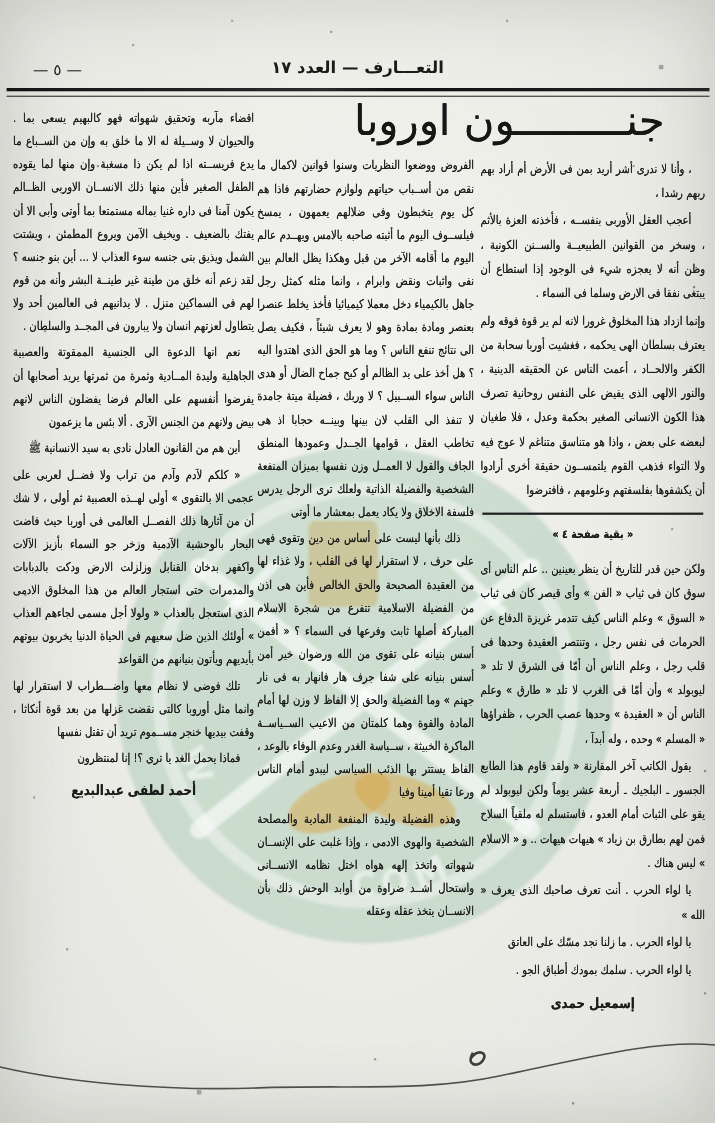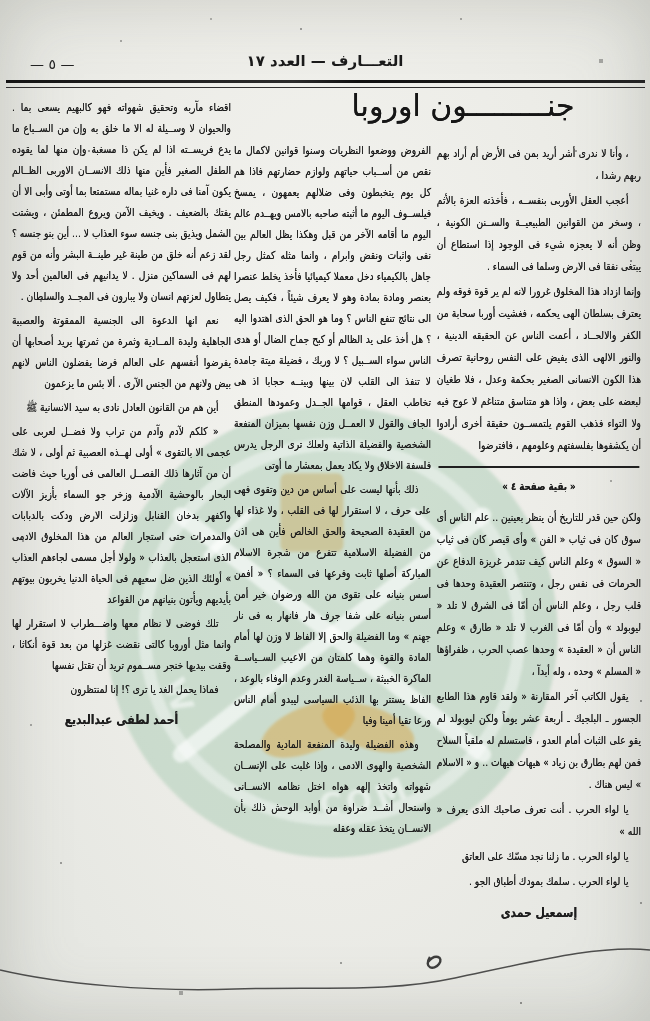--- a/index.html
+++ b/index.html
@@ -22,21 +22,21 @@
       30px 724px 0 0 rgba(40,40,40,.35), 640px 902px 0 0 rgba(40,40,40,.4),
       210px 18px 0 0 rgba(40,40,40,.3), 460px 18px 0 0 rgba(40,40,40,.35);
   }
   .header-pagenum{position:absolute;top:56px;left:30px;font-size:14px;letter-spacing:2px;color:#222;direction:ltr;}
   .header-masthead{position:absolute;top:52px;left:0;width:100%;text-align:center;font-size:15px;font-weight:bold;color:#1a1a1a;}
   .rule{position:absolute;left:6px;right:5px;z-index:2;}
   .rule-thick{top:80px;height:3px;background:linear-gradient(90deg,#141414 0%,#2b2b2b 45%,#101010 55%,#232323 100%);}
   .rule-thin{top:87px;height:1px;background:#2e2e2e;}
   .article-title{
     position:absolute;top:88px;left:296px;width:334px;margin:0;z-index:2;
-    font-size:30px;font-weight:normal;text-align:center;color:#161616;
+    font-size:38px;font-weight:normal;text-align:center;color:#161616;
     text-shadow:0 0 .6px #161616;direction:rtl;
   }
   .col{
     position:absolute;z-index:2;font-size:11px;text-shadow:0 0 .45px rgba(20,20,20,.85);
     transform-origin:top right;
   }
   .col-1{top:143px;right:9px;width:246px;line-height:22px;transform:scaleX(.83);}
   .col-2{top:140px;right:219px;width:238px;line-height:21px;transform:scaleX(.828);}
   .col-3{top:97px;right:419px;width:264px;line-height:21px;transform:scaleX(.83);}
   .p,.p0{margin:0 0 3px;text-align:justify;}

